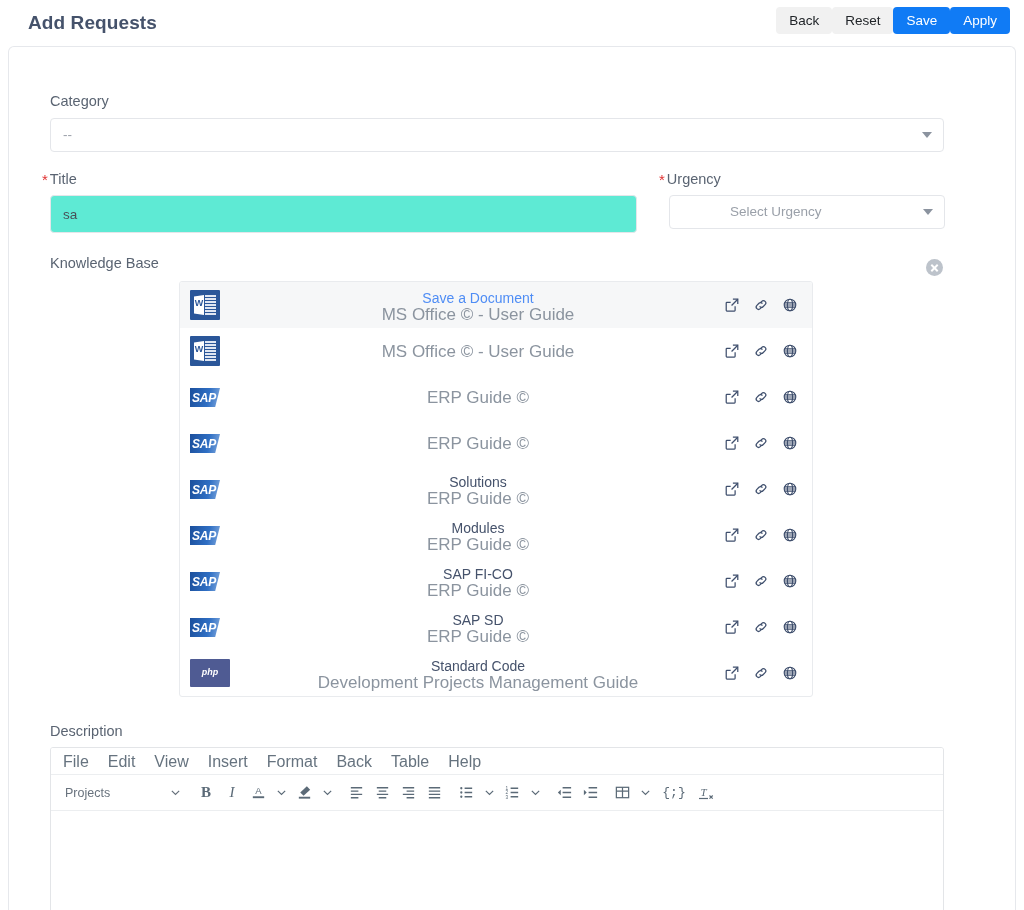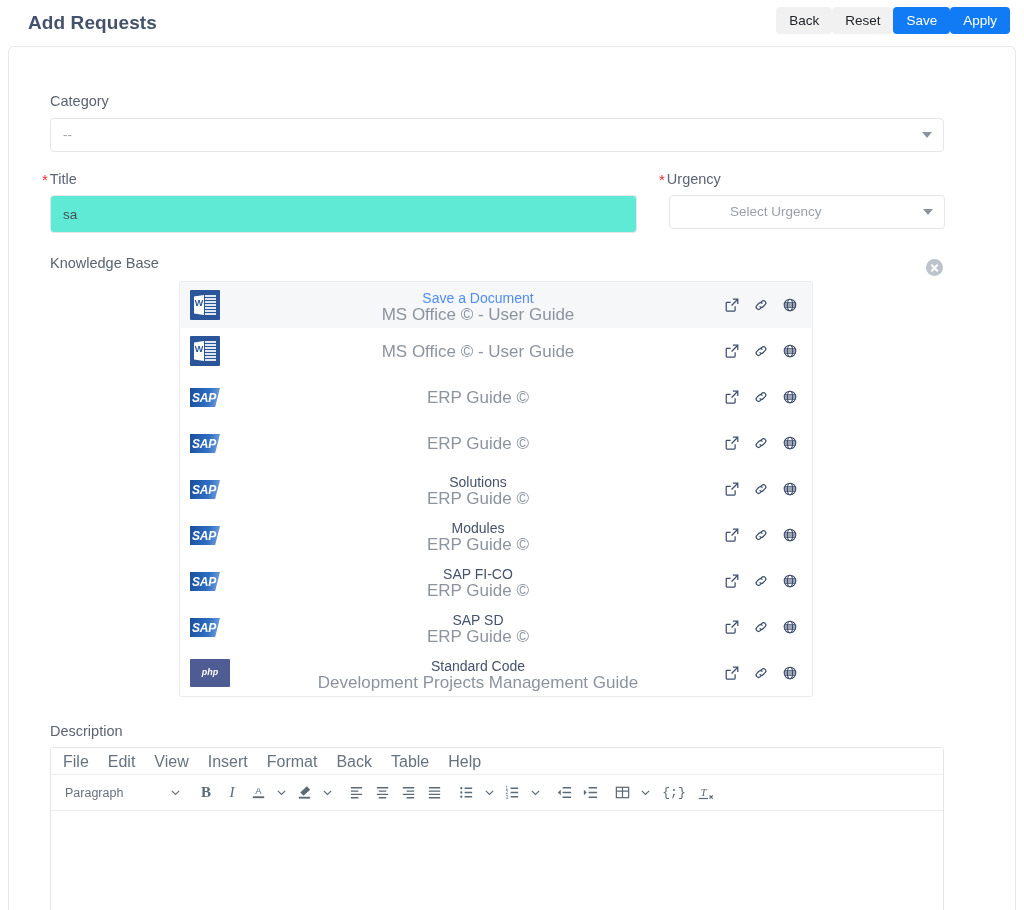--- a/index.html
+++ b/index.html
@@ -587,21 +587,21 @@
         <div class="mi">View</div>
         <div class="mi">Insert</div>
         <div class="mi">Format</div>
         <div class="mi">Back</div>
         <div class="mi">Table</div>
         <div class="mi">Help</div>
       </div>
 
     <div class="ed-toolbar">
       <div class="tb-item tb-para">
-        <span>Paragraph</span>
+        <span>Projects</span>
         <svg width="11" height="11" viewBox="0 0 12 12">
             <path d="M2 4.2 L6 8.2 L10 4.2" fill="none" stroke="currentColor" stroke-width="1.3"></path>
           </svg>
       </div>
       <div class="tb-gap"></div>
 
       <div class="tb-item" style="font-weight:bold;font-size:15px;font-family:'Liberation Serif',serif;">B</div>
       <div class="tb-item" style="font-style:italic;font-size:15px;font-family:'Liberation Serif',serif;">I</div>
 
       <div class="tb-item">

